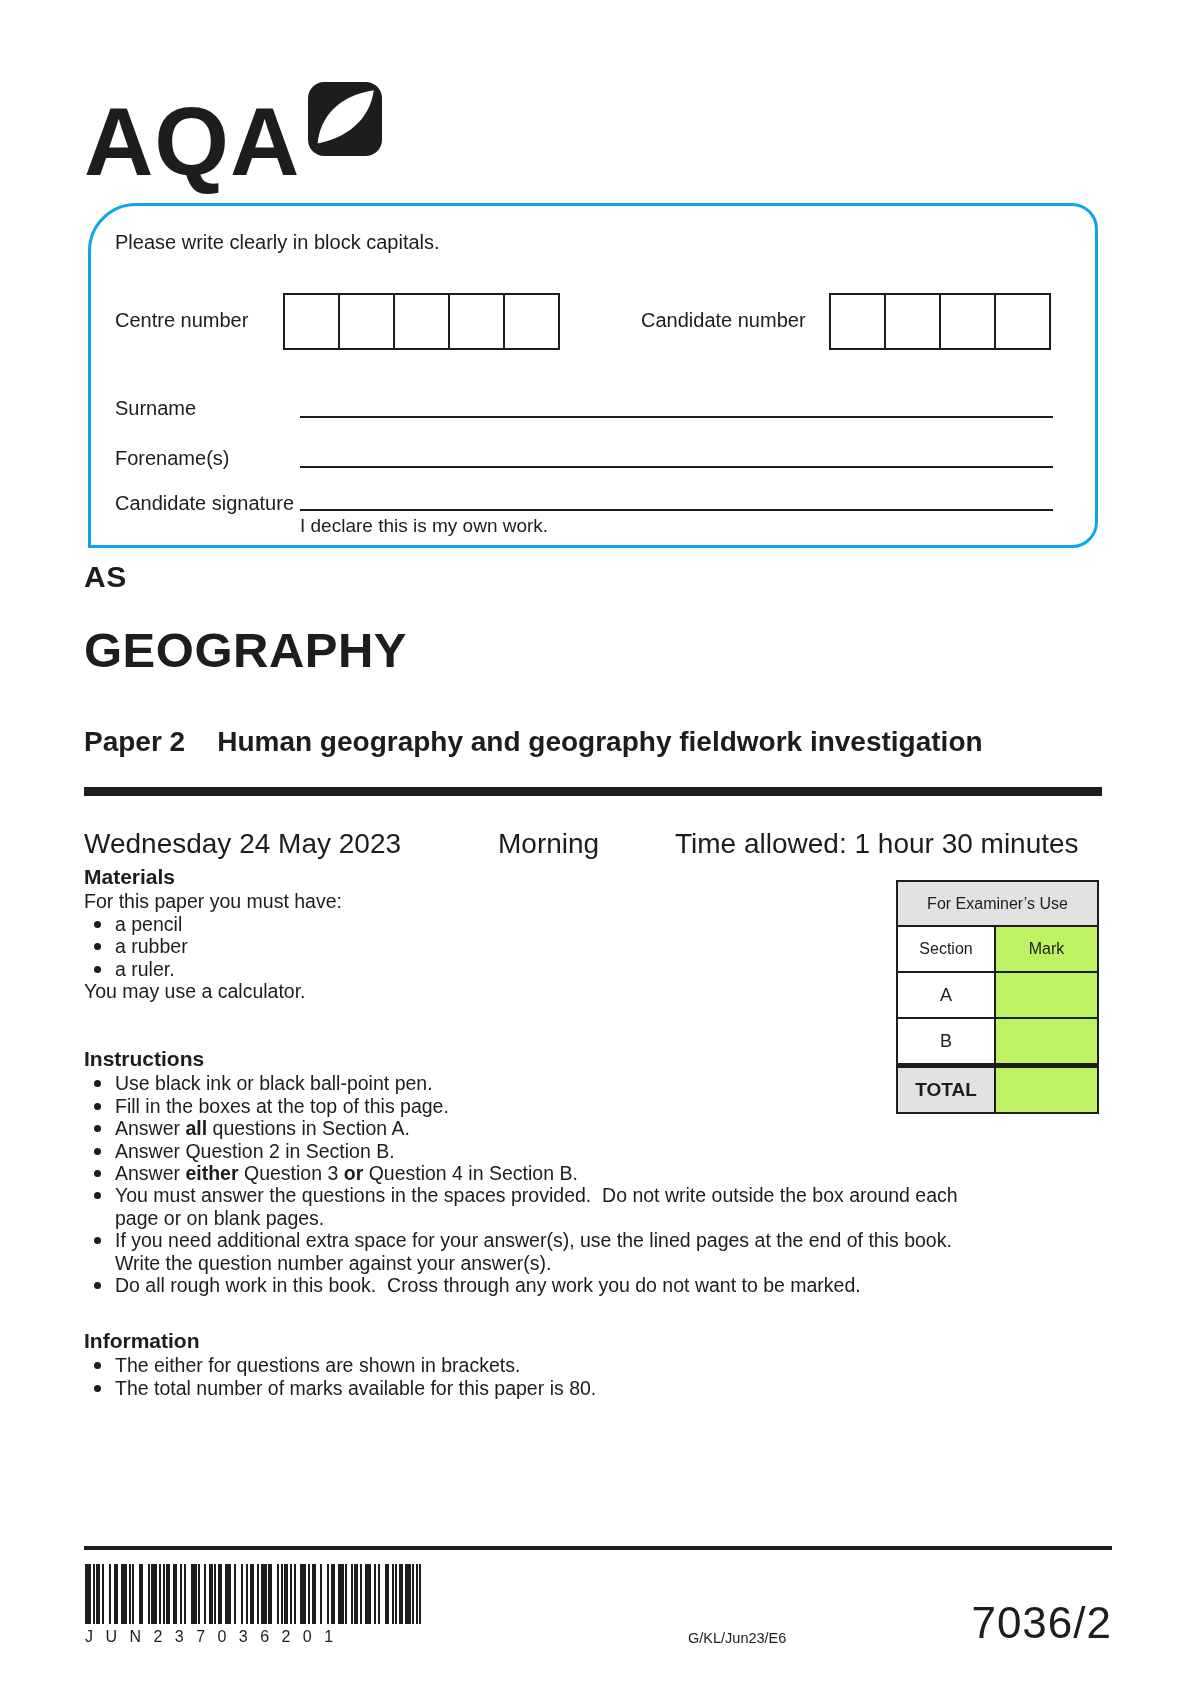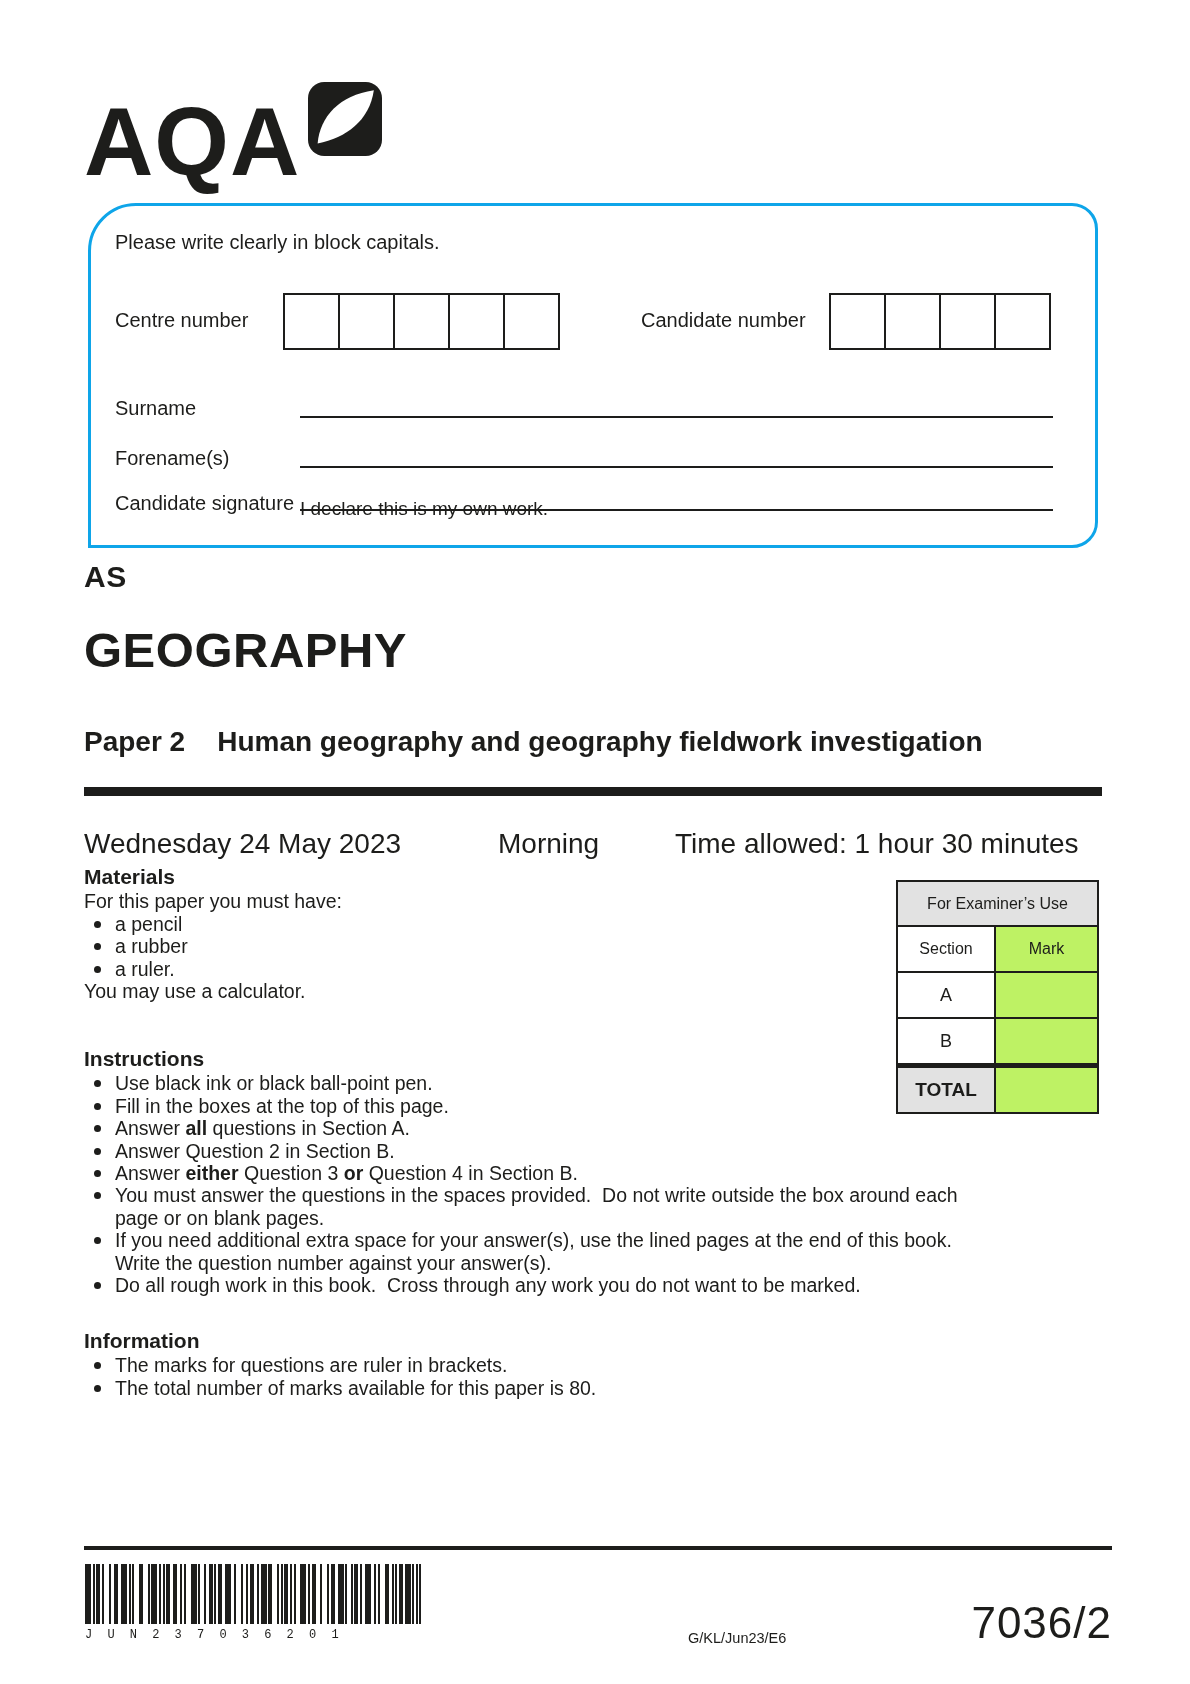--- a/index.html
+++ b/index.html
@@ -57,21 +57,21 @@
   .ex-mark{flex:1;background:#bef264;}
   .ex-row.data .ex-sec{font-size:18px;}
   .ex-row.total{border-top:3px solid #1d1d1b;}
   .ex-row.total .ex-sec{background:#e2e2e2;font-weight:700;font-size:19px;text-align:center;}
 
   
   .bottom-rule{position:absolute;left:84px;top:1546px;width:1028px;height:4px;background:#1d1d1b;}
   .barcode{position:absolute;left:85px;top:1564px;width:340px;height:60px;display:flex;align-items:stretch;}
   .bar{background:#1d1d1b;height:100%;flex:0 0 auto;}
   .barcode-digits{position:absolute;left:85px;top:1628px;width:345px;
-                  font-family:Liberation Mono, monospace;font-size:12px;letter-spacing:4px;white-space:pre;}
+                  font-family:Liberation Sans, sans-serif;font-size:16px;letter-spacing:4px;white-space:pre;}
   .print-ref{position:absolute;left:688px;top:1630px;font-size:14.5px;}
   .paper-code{position:absolute;left:902px;top:1598px;width:210px;text-align:right;
               font-size:44px;font-weight:400;letter-spacing:1px;}
 </style>
 </head>
 <body>
 
 <div class="page">
 
   <div class="logo">
@@ -106,21 +106,21 @@
 
     <div class="cb-abs" style="left:24px;top:190px;">Surname</div>
     <div class="uline" style="left:209px;top:210px;width:753px;"></div>
 
     <div class="cb-abs" style="left:24px;top:240px;">Forename(s)</div>
     <div class="uline" style="left:209px;top:260px;width:753px;"></div>
 
     <div class="cb-abs" style="left:24px;top:285px;">Candidate signature</div>
     <div class="uline" style="left:209px;top:303px;width:753px;"></div>
 
-    <div class="declare" style="left:209px;top:292px;">I declare this is my own work.</div>
+    <div class="declare" style="left:209px;top:309px;">I declare this is my own work.</div>
   </div>
 
   <div class="title-as">AS</div>
   <div class="title-subject">GEOGRAPHY</div>
   <div class="paper-line">
     <span>Paper 2</span><span class="paper-title">Human geography and geography fieldwork investigation</span>
   </div>
 
   <div class="thick-rule"></div>
 
@@ -206,21 +206,21 @@
           <span class="btxt"><span>Do all rough work in this book.  Cross through any work you do not want to be marked.</span></span>
         </div>
       </div>
   </div>
 
   <div class="blk" id="information">
     <div class="blk-h">Information</div>
     <div>
         <div class="bullet-item">
           <span class="dot"></span>
-          <span class="btxt"><span>The marks for questions are ruler in brackets.</span></span>
+          <span class="btxt"><span>The either for questions are shown in brackets.</span></span>
         </div>
         <div class="bullet-item">
           <span class="dot"></span>
           <span class="btxt"><span>The total number of marks available for this paper is 80.</span></span>
         </div>
       </div>
   </div>
 
   <div class="bottom-rule"></div>
   <div class="barcode" id="barcode-bars">

